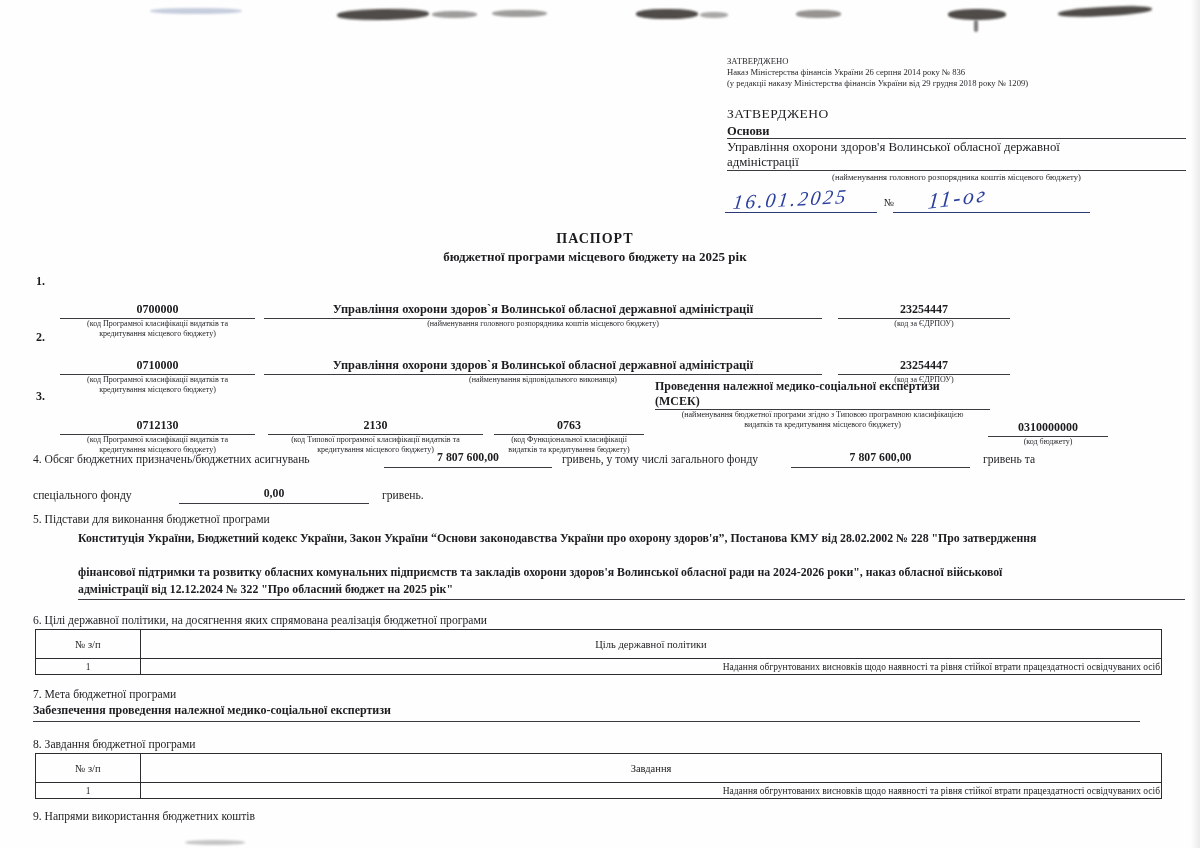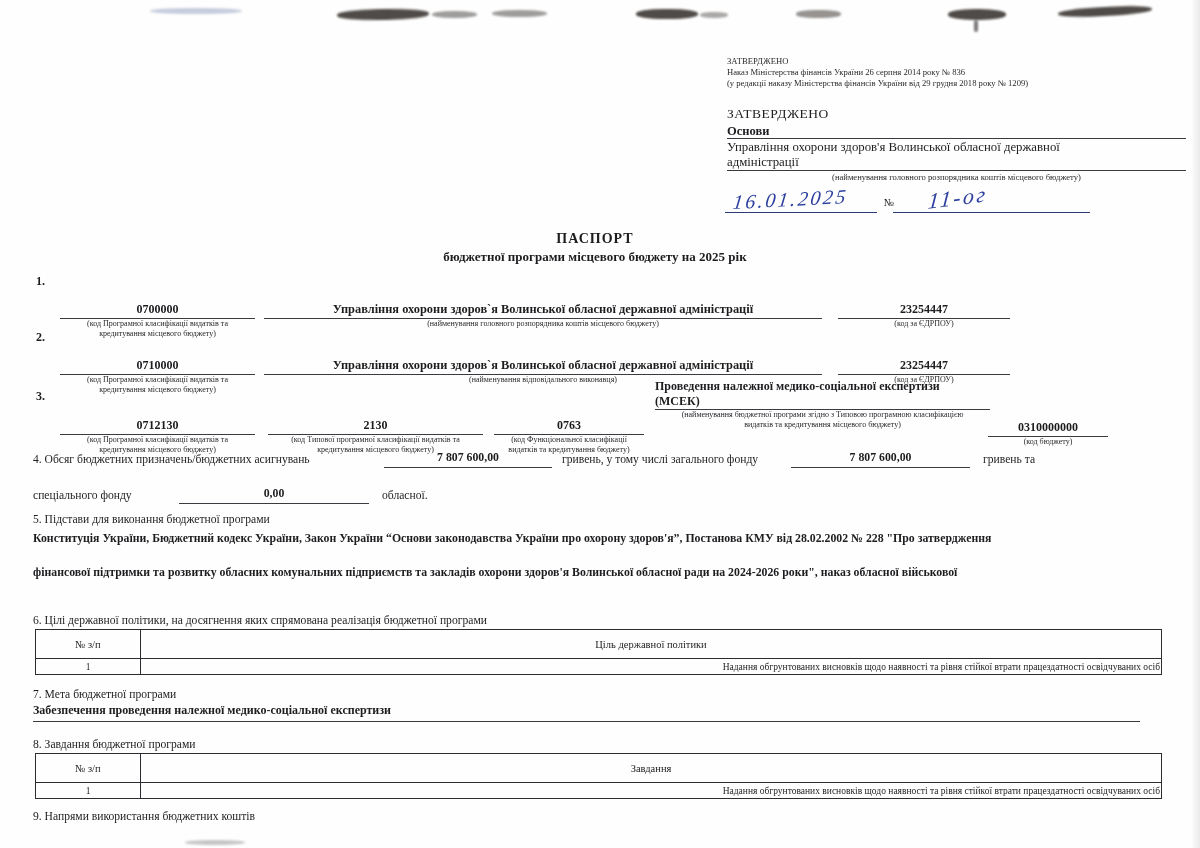--- a/index.html
+++ b/index.html
@@ -17,21 +17,21 @@
         font-family:"Liberation Serif",serif;transform:rotate(-3deg) skewX(-10deg);}
   .t{border-collapse:collapse;width:100%;table-layout:fixed;}
   .t td{border:1.3px solid #2c2c30;overflow:hidden;white-space:nowrap;}
   .t .hrow td{height:26px;text-align:center;font-size:10.5px;vertical-align:middle;}
   .t .drow td{height:13px;font-size:9.5px;vertical-align:middle;}
   .t .drow td.num{text-align:center;}
   .t .drow td.txt{text-align:right;padding-left:6px;}
   .smud{position:absolute;border-radius:45%;filter:blur(1.2px);}
   .edge{position:absolute;right:0;top:0;width:9px;height:848px;
         background:linear-gradient(to right,rgba(0,0,0,0),rgba(60,60,60,0.10));}
-  .par{font-weight:bold;font-size:11.8px;line-height:15px;white-space:nowrap;}
+  .par{font-weight:bold;font-size:11.8px;line-height:15px;white-space:nowrap;margin-left:45px;}
   .head{font-size:11.6px;}
 </style>
 </head>
 <body>
 
 <div class="page">
 
   <div class="smud" style="left:150px;top:8px;width:92px;height:6px;background:rgba(95,115,160,0.35);"></div>
   <div class="smud" style="left:337px;top:9px;width:92px;height:11px;background:rgba(35,30,26,0.8);transform:rotate(-1deg);"></div>
   <div class="smud" style="left:432px;top:11px;width:45px;height:7px;background:rgba(45,40,35,0.45);"></div>
@@ -125,25 +125,26 @@
     <div class="cap">(код бюджету)</div>
   </div>
 
   <div class="abs head" style="left:33px;top:453px;">4. Обсяг бюджетних призначень/бюджетних асигнувань</div>
   <div class="abs b" style="left:384px;top:450px;width:168px;text-align:center;font-size:11.8px;border-bottom:1.6px solid #3a3a40;padding-bottom:2px;">7 807 600,00</div>
   <div class="abs head" style="left:562px;top:453px;">гривень, у тому числі загального фонду</div>
   <div class="abs b" style="left:791px;top:450px;width:179px;text-align:center;font-size:11.8px;border-bottom:1.6px solid #3a3a40;padding-bottom:2px;">7 807 600,00</div>
   <div class="abs head" style="left:983px;top:453px;font-family:Liberation Serif, serif;">гривень та</div>
   <div class="abs head" style="left:33px;top:489px;">спеціального фонду</div>
   <div class="abs b" style="left:179px;top:486px;width:190px;text-align:center;font-size:11.8px;border-bottom:1.6px solid #3a3a40;padding-bottom:2px;">0,00</div>
-  <div class="abs head" style="left:382px;top:489px;">обласної.</div>
+  <div class="abs head" style="left:382px;top:489px;">гривень.</div>
 
   <div class="abs head" style="left:33px;top:513px;">5. Підстави для виконання бюджетної програми</div>
   <div class="abs par" style="left:33px;top:531px;width:1110px;">Конституція України, Бюджетний кодекс України,  Закон України “Основи законодавства України про охорону здоров'я”, Постанова КМУ від 28.02.2002 № 228 "Про затвердження</div>
   <div class="abs par" style="left:33px;top:565px;width:1110px;">фінансової підтримки та розвитку обласних комунальних підприємств та закладів охорони здоров'я Волинської обласної ради на 2024-2026 роки",  наказ обласної військової</div>
+  <div class="abs par" style="left:33px;top:582px;width:1107px;border-bottom:1.6px solid #3a3a40;padding-bottom:2px;">адміністрації від 12.12.2024 № 322 "Про обласний бюджет на 2025 рік"</div>
 
   <div class="abs head" style="left:33px;top:614px;">6. Цілі державної політики, на досягнення яких спрямована реалізація бюджетної програми</div>
   <div class="abs" style="left:35px;top:629px;width:1127px;">
     <table class="t">
       <colgroup>
           <col style="width:105px;">
           <col>
         </colgroup>
       <tbody>
           <tr class="hrow">

